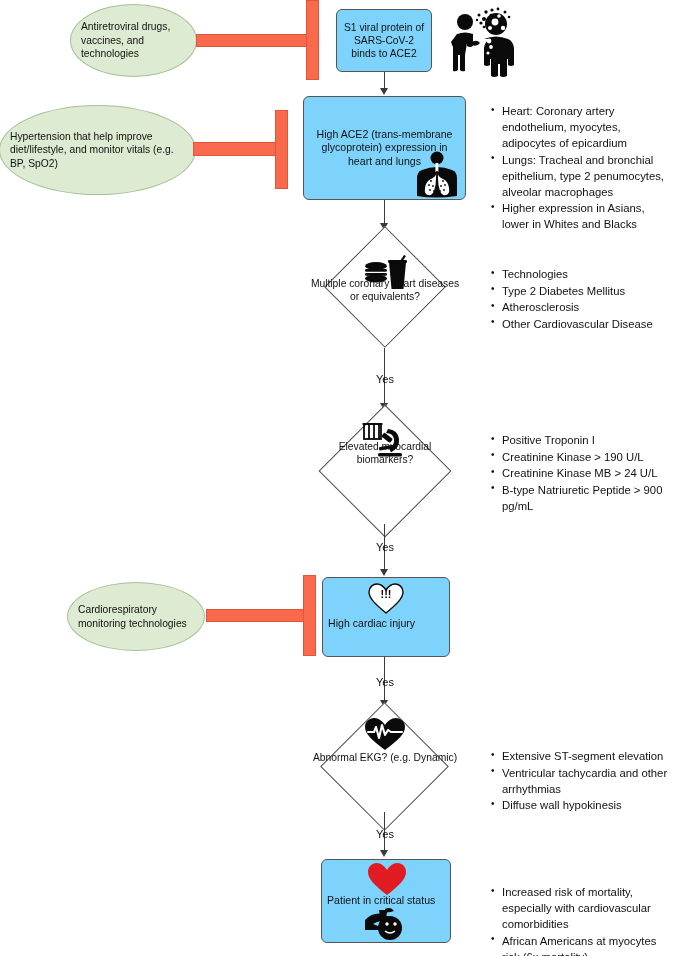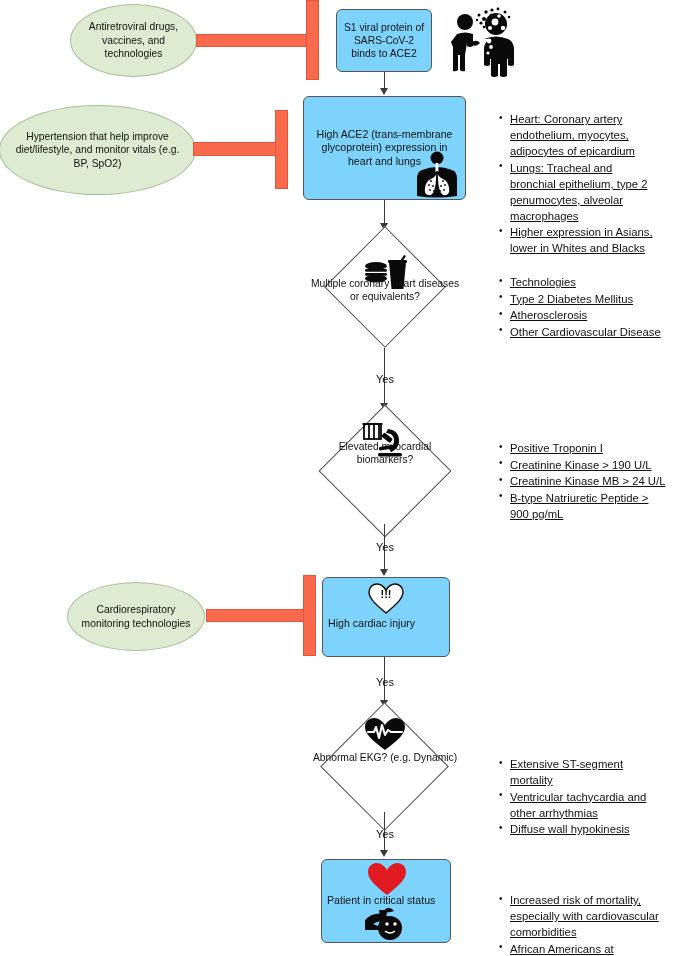--- a/index.html
+++ b/index.html
@@ -58,21 +58,20 @@
   }
 
   
   .ellipse {
     border-radius: 50%;
     background: #dcebd2;
     border: 1.1px solid #a9bf97;
     display: flex;
     align-items: center;
     justify-content: center;
-    text-align: center;
     color: #111111;
     line-height: 1.3;
     padding: 0 10px;
     box-sizing: border-box;
   }
 
   
   .inhib-stem {
     position: absolute;
     background: #f96a4c;
@@ -107,21 +106,21 @@
     white-space: nowrap;
   }
 
   
   .notes {
     position: absolute;
     color: #111111;
     font-size: 11.3px;
     line-height: 1.42;
   }
-  .notes ul { margin: 16px; padding-left: 13px; list-style: none; text-decoration: underline; }
+  .notes ul { margin: 8px; padding-left: 13px; list-style: none; }
   .notes li { position: relative; margin: 0 0 0.5px 0; }
   .notes li::before {
     content: "\2022";
     position: absolute;
     left: -11px;
     top: -0.5px;
     font-size: 10px;
   }
 
   
@@ -313,21 +312,21 @@
   <div class="icon" style="left:364px; top:717px;">
     <svg width="42" height="34" viewBox="0 0 42 34">
       <path d="M21 33 C 8 23, 1 17, 1 10 C 1 4.5, 5.5 1, 10 1 C 14.5 1, 19 4.5, 21 8 C 23 4.5, 27.5 1, 32 1 C 36.5 1, 41 4.5, 41 10 C 41 17, 34 23, 21 33 Z" fill="#0a0a0a"></path>
       <polyline points="4,15 10,15 12,10 15,21 18,8 21,18 24,13 27,15 38,15" fill="none" stroke="#ffffff" stroke-width="2.1" stroke-linejoin="round" stroke-linecap="round"></polyline>
     </svg>
   </div>
   <div class="diamond-label" style="left:385px; top:752px; font-size:10.3px;">Abnormal EKG? (e.g. Dynamic)</div>
 
   <div class="notes" style="left:481px; top:740px; width:196px;">
     <ul>
-      <li>Extensive ST-segment mortality</li>
+      <li>Extensive ST-segment elevation</li>
       <li>Ventricular tachycardia and other arrhythmias</li>
       <li>Diffuse wall hypokinesis</li>
     </ul>
   </div>
 
   <div class="conn-line" style="left:384px; top:812px; height:40px;"></div>
   <div class="conn-arrow" style="left:380px; top:850px;"></div>
   <div class="conn-label" style="left:385px; top:828px;">Yes</div>
 
   <div class="node box" style="left:321px; top:859px; width:130px; height:84px; font-size:10.6px;">

